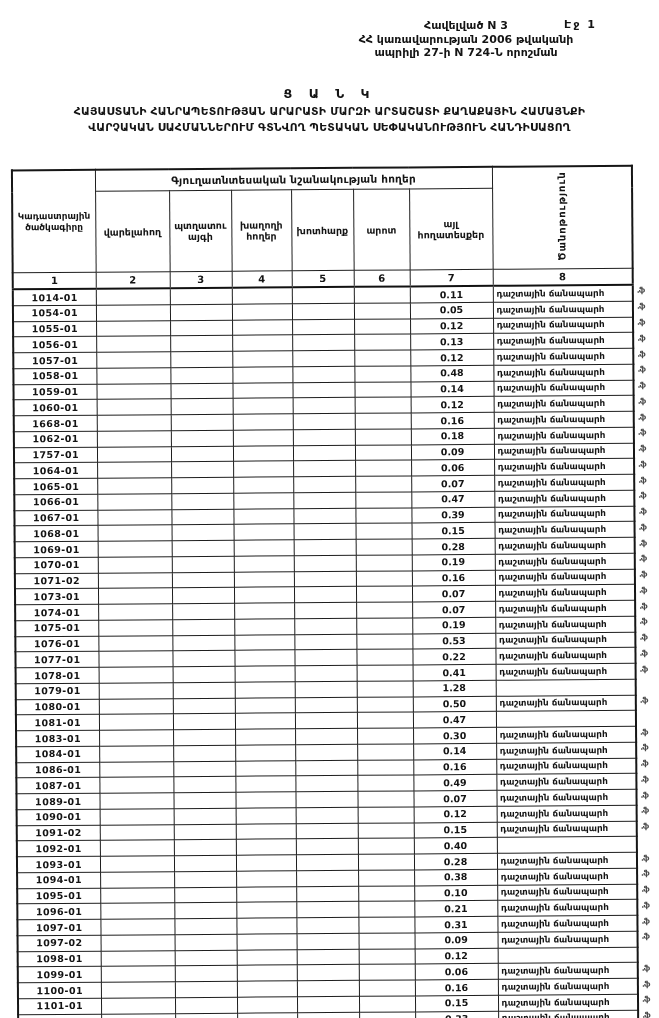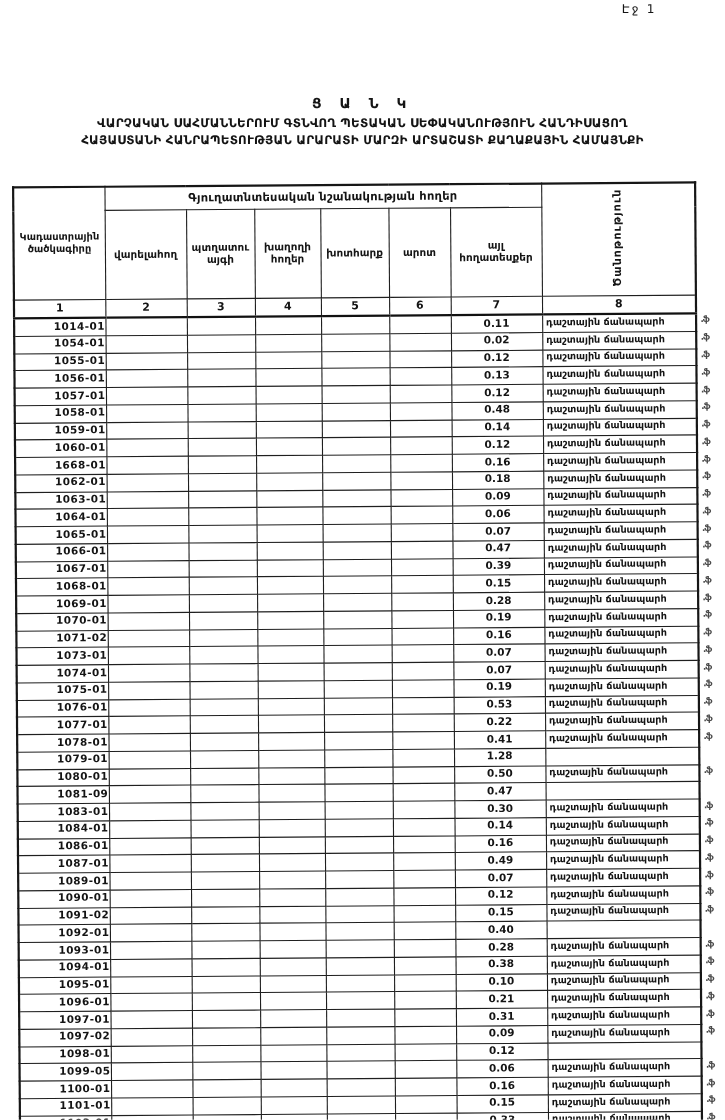--- a/index.html
+++ b/index.html
@@ -2,21 +2,21 @@
 <html><head>
 <meta charset="utf-8">
 <style>
   html,body{margin:0;padding:0;}
   body{
     width:659px;height:1018px;background:#ffffff;position:relative;overflow:hidden;
     font-family:"DejaVu Sans",sans-serif;color:#141414;
     -webkit-font-smoothing:none;
   }
   .page-label{
-    position:absolute;top:2px;right:62px;font-size:11px;font-weight:400;letter-spacing:2px;margin-left:25px;
+    position:absolute;top:18px;right:62px;font-size:11px;font-weight:700;letter-spacing:2px;margin-left:25px;
   }
   .appendix{
     position:absolute;top:19px;right:28px;width:330px;text-align:center;
     font-size:11px;font-weight:700;line-height:13.5px;
   }
   .doc-title{
     position:absolute;top:86px;left:0;width:100%;text-align:center;
     font-size:12.5px;font-weight:700;letter-spacing:6px;
   }
   .doc-subtitle{
@@ -40,41 +40,44 @@
   .label-row th{height:80px;font-size:9.5px;line-height:11px;font-weight:700;padding:0 1px;}
   .note-h .vert{
     display:inline-block;writing-mode:vertical-rl;transform:rotate(180deg);
     font-size:10px;font-weight:700;letter-spacing:1px;
   }
   .nums th{height:15px;font-size:10px;border-bottom:2px solid #111;}
   tbody td{
     height:14.75px;font-size:9.5px;font-weight:700;line-height:1;
     text-align:center;vertical-align:middle;white-space:nowrap;
   }
-  tbody .c-code{letter-spacing:0.4px;text-align:right;}
+  tbody .c-code{letter-spacing:0.4px;}
   tbody .c-note{text-align:left;padding-left:3px;font-size:8.8px;}
   .marks{position:absolute;top:0;left:622px;width:23px;height:100%;}
   .mark{
     position:absolute;left:3px;font-size:8px;font-weight:700;color:#2b2b2b;
     letter-spacing:-1px;opacity:0.85;
   }
 </style>
 </head>
 <body>
 
 <div class="page-label">Էջ 1</div>
 
 <div class="appendix">
+  <div>Հավելված N 3</div>
+  <div>ՀՀ կառավարության 2006 թվականի</div>
+  <div>ապրիլի 27-ի N 724-Ն որոշման</div>
 </div>
 
 <div class="doc-title">Ց Ա Ն Կ</div>
 
 <div class="doc-subtitle">
+  <div>ՀԱՅԱՍՏԱՆԻ ՀԱՆՐԱՊԵՏՈՒԹՅԱՆ ԱՐԱՐԱՏԻ ՄԱՐԶԻ ԱՐՏԱՇԱՏԻ ՔԱՂԱՔԱՅԻՆ ՀԱՄԱՅՆՔԻ</div>
   <div>ՎԱՐՉԱԿԱՆ ՍԱՀՄԱՆՆԵՐՈՒՄ ԳՏՆՎՈՂ ՊԵՏԱԿԱՆ ՍԵՓԱԿԱՆՈՒԹՅՈՒՆ ՀԱՆԴԻՍԱՑՈՂ</div>
-  <div>ՀԱՅԱՍՏԱՆԻ ՀԱՆՐԱՊԵՏՈՒԹՅԱՆ ԱՐԱՐԱՏԻ ՄԱՐԶԻ ԱՐՏԱՇԱՏԻ ՔԱՂԱՔԱՅԻՆ ՀԱՄԱՅՆՔԻ</div>
 </div>
 
 <div class="table-zone">
   <table>
     <colgroup>
       <col style="width:83px">
         <col style="width:74px">
         <col style="width:62px">
         <col style="width:60px">
       <col style="width:62px">
@@ -120,21 +123,21 @@
           <td class="c-val">0.11</td>
           <td class="c-note">դաշտային ճանապարհ</td>
         </tr>
         <tr>
           <td class="c-code">1054-01</td>
           <td></td>
           <td></td>
           <td></td>
           <td></td>
           <td></td>
-          <td class="c-val">0.02</td>
+          <td class="c-val">0.05</td>
           <td class="c-note">դաշտային ճանապարհ</td>
         </tr>
         <tr>
           <td class="c-code">1055-01</td>
           <td></td>
           <td></td>
           <td></td>
           <td></td>
           <td></td>
           <td class="c-val">0.12</td>
@@ -204,21 +207,21 @@
           <td class="c-code">1062-01</td>
           <td></td>
           <td></td>
           <td></td>
           <td></td>
           <td></td>
           <td class="c-val">0.18</td>
           <td class="c-note">դաշտային ճանապարհ</td>
         </tr>
         <tr>
-          <td class="c-code">1063-01</td>
+          <td class="c-code">1757-01</td>
           <td></td>
           <td></td>
           <td></td>
           <td></td>
           <td></td>
           <td class="c-val">0.09</td>
           <td class="c-note">դաշտային ճանապարհ</td>
         </tr>
         <tr>
           <td class="c-code">1064-01</td>
@@ -374,21 +377,21 @@
           <td class="c-code">1080-01</td>
           <td></td>
           <td></td>
           <td></td>
           <td></td>
           <td></td>
           <td class="c-val">0.50</td>
           <td class="c-note">դաշտային ճանապարհ</td>
         </tr>
         <tr>
-          <td class="c-code">1081-09</td>
+          <td class="c-code">1081-01</td>
           <td></td>
           <td></td>
           <td></td>
           <td></td>
           <td></td>
           <td class="c-val">0.47</td>
           <td class="c-note"></td>
         </tr>
         <tr>
           <td class="c-code">1083-01</td>
@@ -534,21 +537,21 @@
           <td class="c-code">1098-01</td>
           <td></td>
           <td></td>
           <td></td>
           <td></td>
           <td></td>
           <td class="c-val">0.12</td>
           <td class="c-note"></td>
         </tr>
         <tr>
-          <td class="c-code">1099-05</td>
+          <td class="c-code">1099-01</td>
           <td></td>
           <td></td>
           <td></td>
           <td></td>
           <td></td>
           <td class="c-val">0.06</td>
           <td class="c-note">դաշտային ճանապարհ</td>
         </tr>
         <tr>
           <td class="c-code">1100-01</td>

